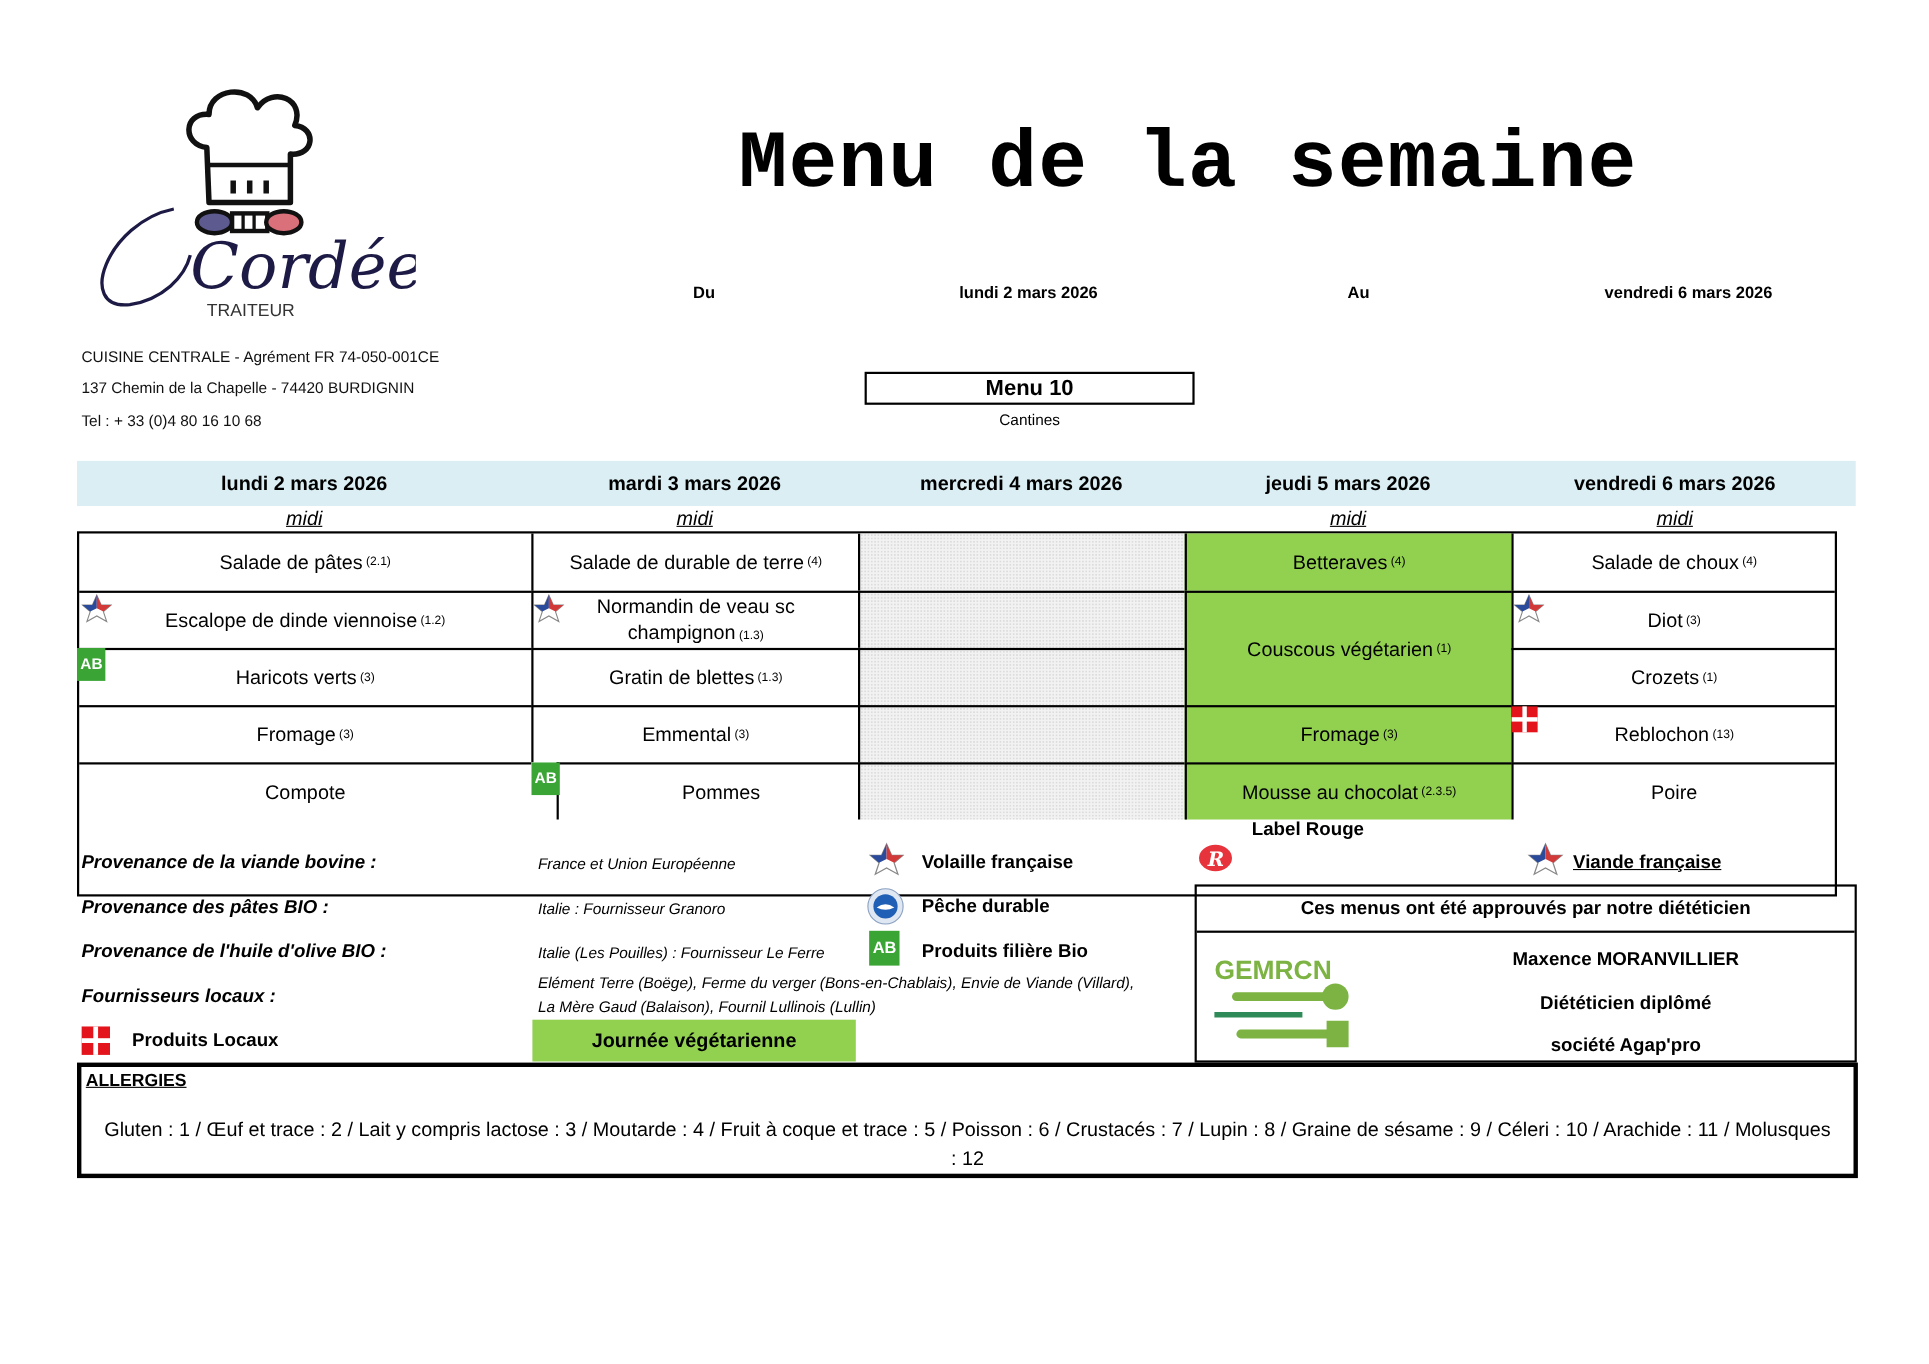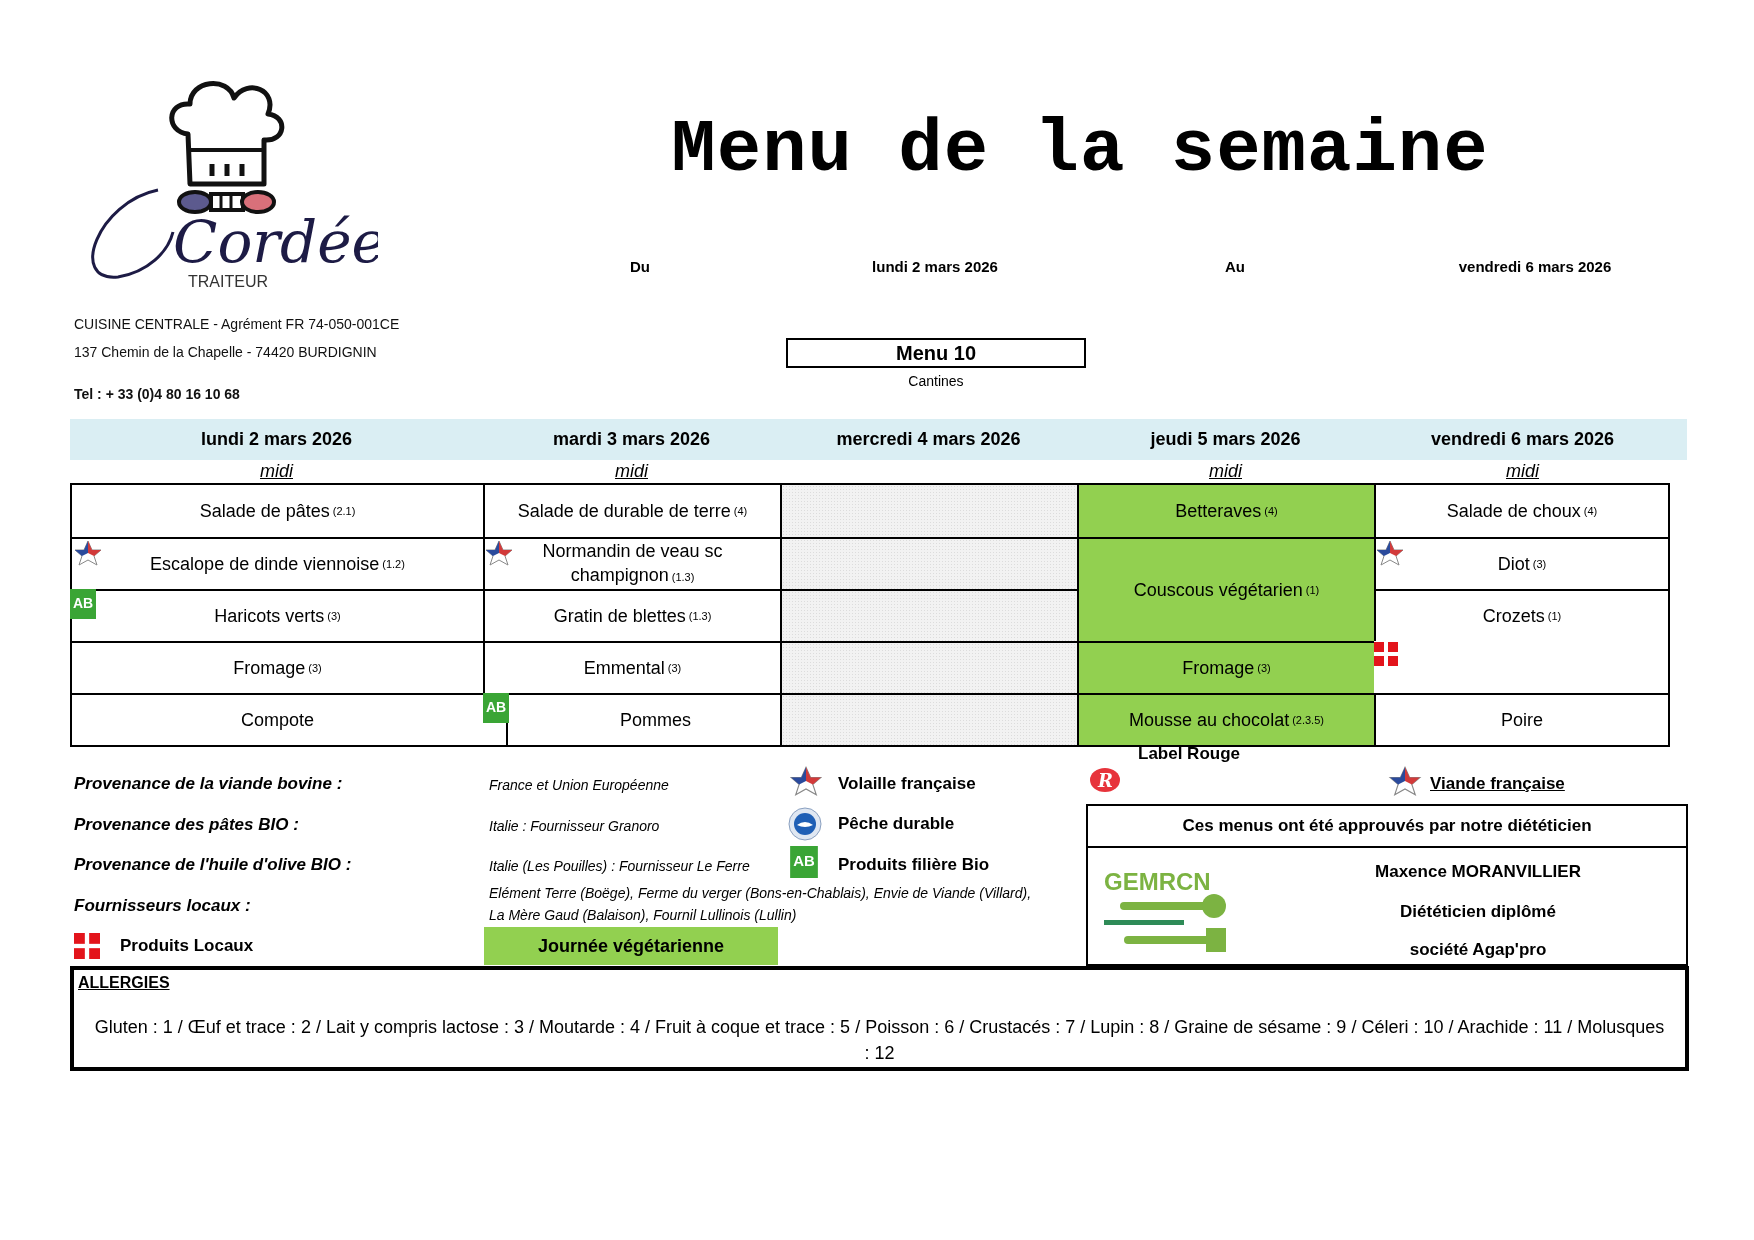--- a/index.html
+++ b/index.html
@@ -18,21 +18,21 @@
   .date-row { top: 258px; font-size: 15px; font-weight: bold; text-align: center; }
   .menu-box { left: 786px; top: 338px; width: 300px; height: 30px; border: 2px solid #000; text-align: center; font-size: 20px; font-weight: bold; line-height: 26px; }
   .menu-sub { left: 786px; top: 373px; width: 300px; text-align: center; font-size: 14px; }
 
   
   .day-band { left: 70px; top: 419px; width: 1617px; height: 41px; background: #DAEEF3; }
   .day-head { top: 419px; height: 41px; line-height: 41px; text-align: center; font-weight: bold; font-size: 18px; }
   .midi { top: 459px; height: 24px; line-height: 24px; text-align: center; font-style: italic; text-decoration: underline; font-size: 18px; }
 
   
-  .grid { left: 70px; top: 483px; width: 1600px; height: 264px; border: 2px solid #000; padding-left: 23px; }
+  .grid { left: 70px; top: 483px; width: 1600px; height: 332px; border: 2px solid #000; padding-left: 23px; }
   .cell { position: absolute; display: flex; align-items: center; justify-content: center; text-align: center; font-size: 18px; line-height: 26px; padding: 0 10px; }
   .cell small { font-size: 11px; margin-left: 3px; }
   .bt { border-top: 2px solid #000; }
   .bl { border-left: 2px solid #000; }
   .green { background: #92D050; }
   .dotted { background-color: #f2f2f2; background-image: radial-gradient(#dcdcdc 0.8px, transparent 0.8px); background-size: 3px 3px; }
 
   .badge { position: absolute; width: 28px; height: 28px; }
 
   
@@ -66,21 +66,21 @@
     <line x1="153" y1="122" x2="153" y2="138" stroke="#111" stroke-width="3"></line>
     <ellipse cx="180" cy="130" rx="16" ry="10" fill="#d9707a" stroke="#111" stroke-width="4"></ellipse>
     <path d="M80 118 C20 130 -10 210 40 205 C70 200 90 180 95 160" fill="none" stroke="#1d1b45" stroke-width="3"></path>
     <text x="95" y="190" font-family="DejaVu Serif, serif" font-style="italic" font-size="58" fill="#1d1b45">Cordée</text>
     <text x="110" y="215" font-family="Liberation Sans, sans-serif" font-size="16" fill="#333">TRAITEUR</text>
   </svg>
 </div>
 
 <div class="abs company" style="top:316px;">CUISINE CENTRALE - Agrément FR 74-050-001CE</div>
 <div class="abs company" style="top:344px;">137 Chemin de la Chapelle - 74420 BURDIGNIN</div>
-<div class="abs company" style="top:386px;font-weight:bold;">Tel : + 33 (0)4 80 16 10 68</div>
+<div class="abs company" style="top:374px;">Tel : + 33 (0)4 80 16 10 68</div>
 
 <div class="abs title">Menu de la semaine</div>
 
 <div class="abs date-row" style="left:600px;width:80px;">Du</div>
 <div class="abs date-row" style="left:800px;width:270px;">lundi 2 mars 2026</div>
 <div class="abs date-row" style="left:1190px;width:90px;">Au</div>
 <div class="abs date-row" style="left:1390px;width:290px;">vendredi 6 mars 2026</div>
 
 <div class="abs menu-box">Menu 10</div>
 <div class="abs menu-sub">Cantines</div>
@@ -165,20 +165,24 @@
       <span>Salade de choux</span>
       <small>(4)</small>
     </div>
   <div class="cell bl bt" style="left:1302px;top:52px;width:294px;height:52px;">
       <span>Diot</span>
       <small>(3)</small>
     </div>
   <div class="cell bl bt" style="left:1302px;top:104px;width:294px;height:52px;">
       <span>Crozets</span>
       <small>(1)</small>
+    </div>
+  <div class="cell bl bt" style="left:1302px;top:156px;width:294px;height:52px;">
+      <span>Reblochon</span>
+      <small>(13)</small>
     </div>
   <div class="cell bl bt" style="left:1302px;top:208px;width:294px;height:52px;">
       <span>Poire</span>
     </div>
 
   <svg class="badge" style="left:2px;top:54px;" viewBox="0 0 28 28">
     <polygon points="14,2 18,11 27,11 20,17 23,26 14,21 5,26 8,17 1,11 10,11" fill="#fff" stroke="#888" stroke-width="1"></polygon>
     <polygon points="14,2 10,11 1,11 8,17 14,14" fill="#2a4a9c"></polygon>
     <polygon points="14,2 18,11 27,11 20,17 14,14" fill="#d23a3a"></polygon>
   </svg>

